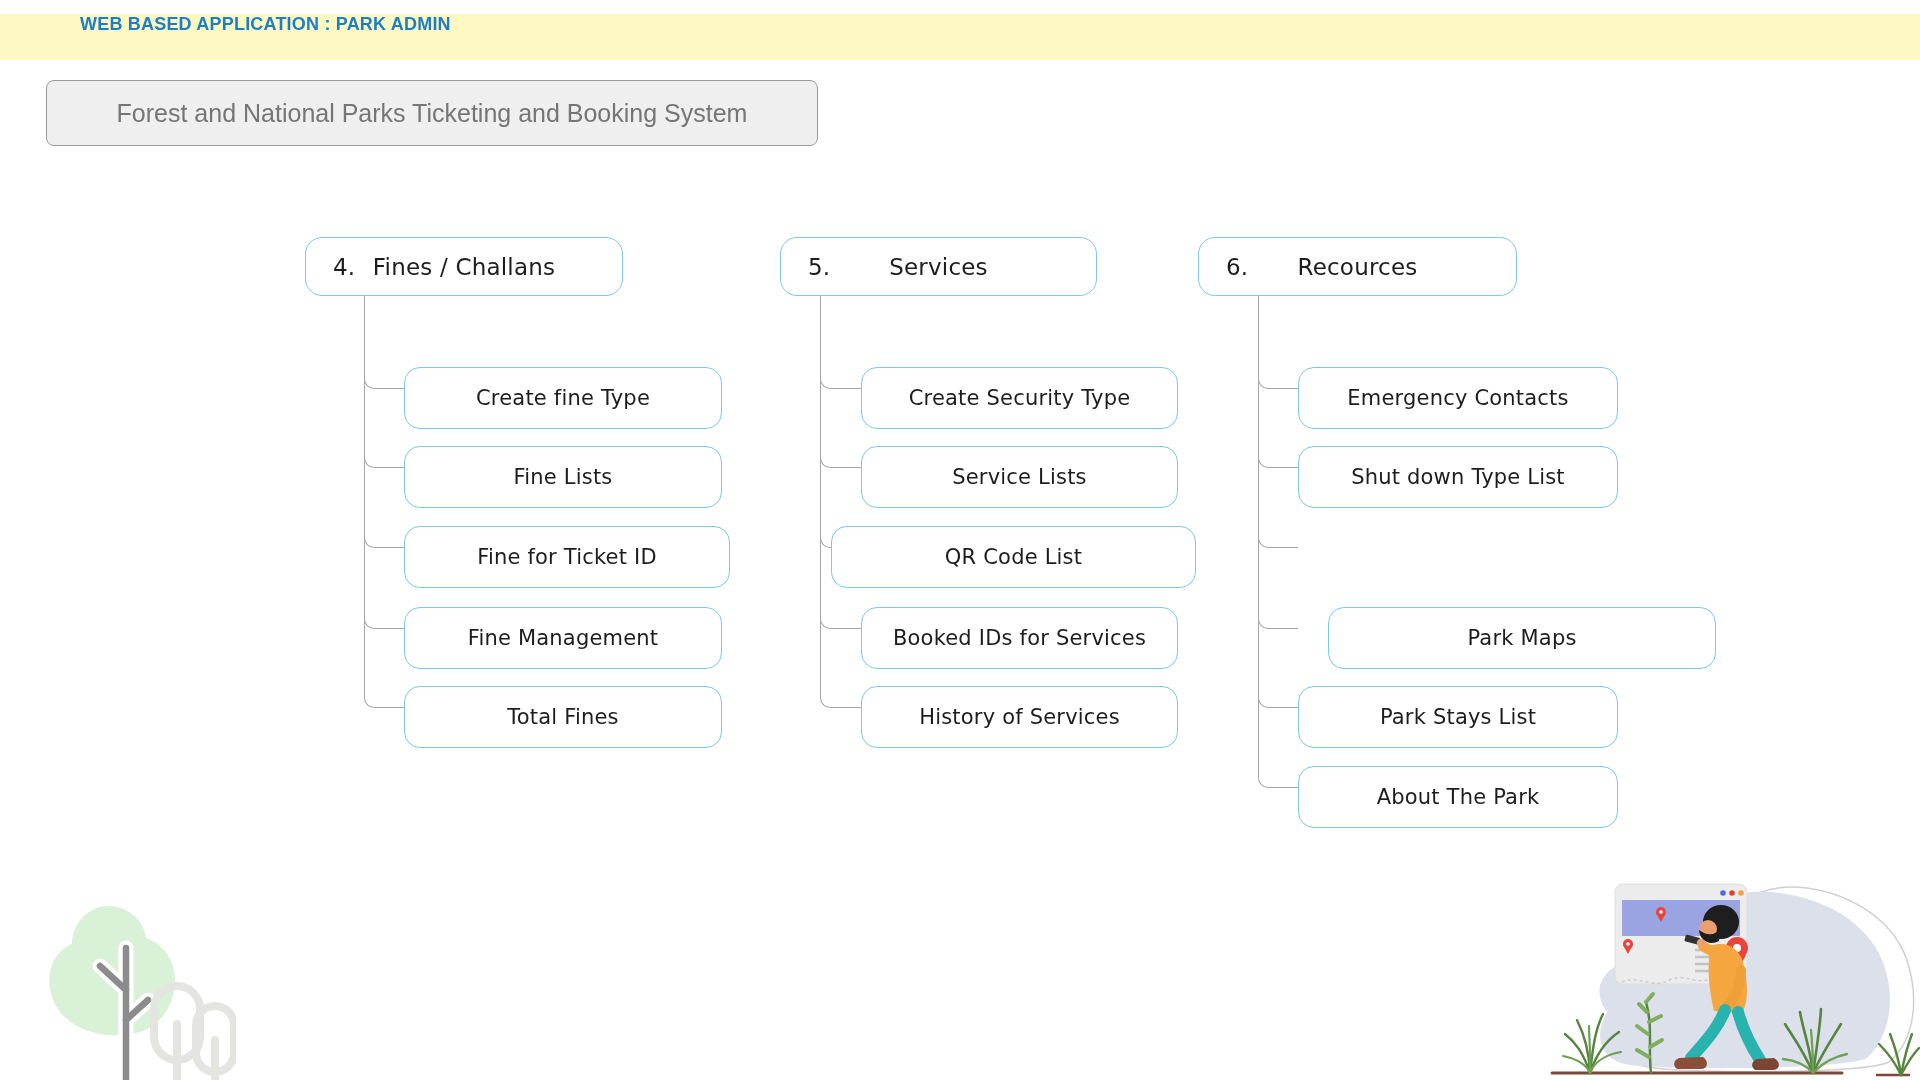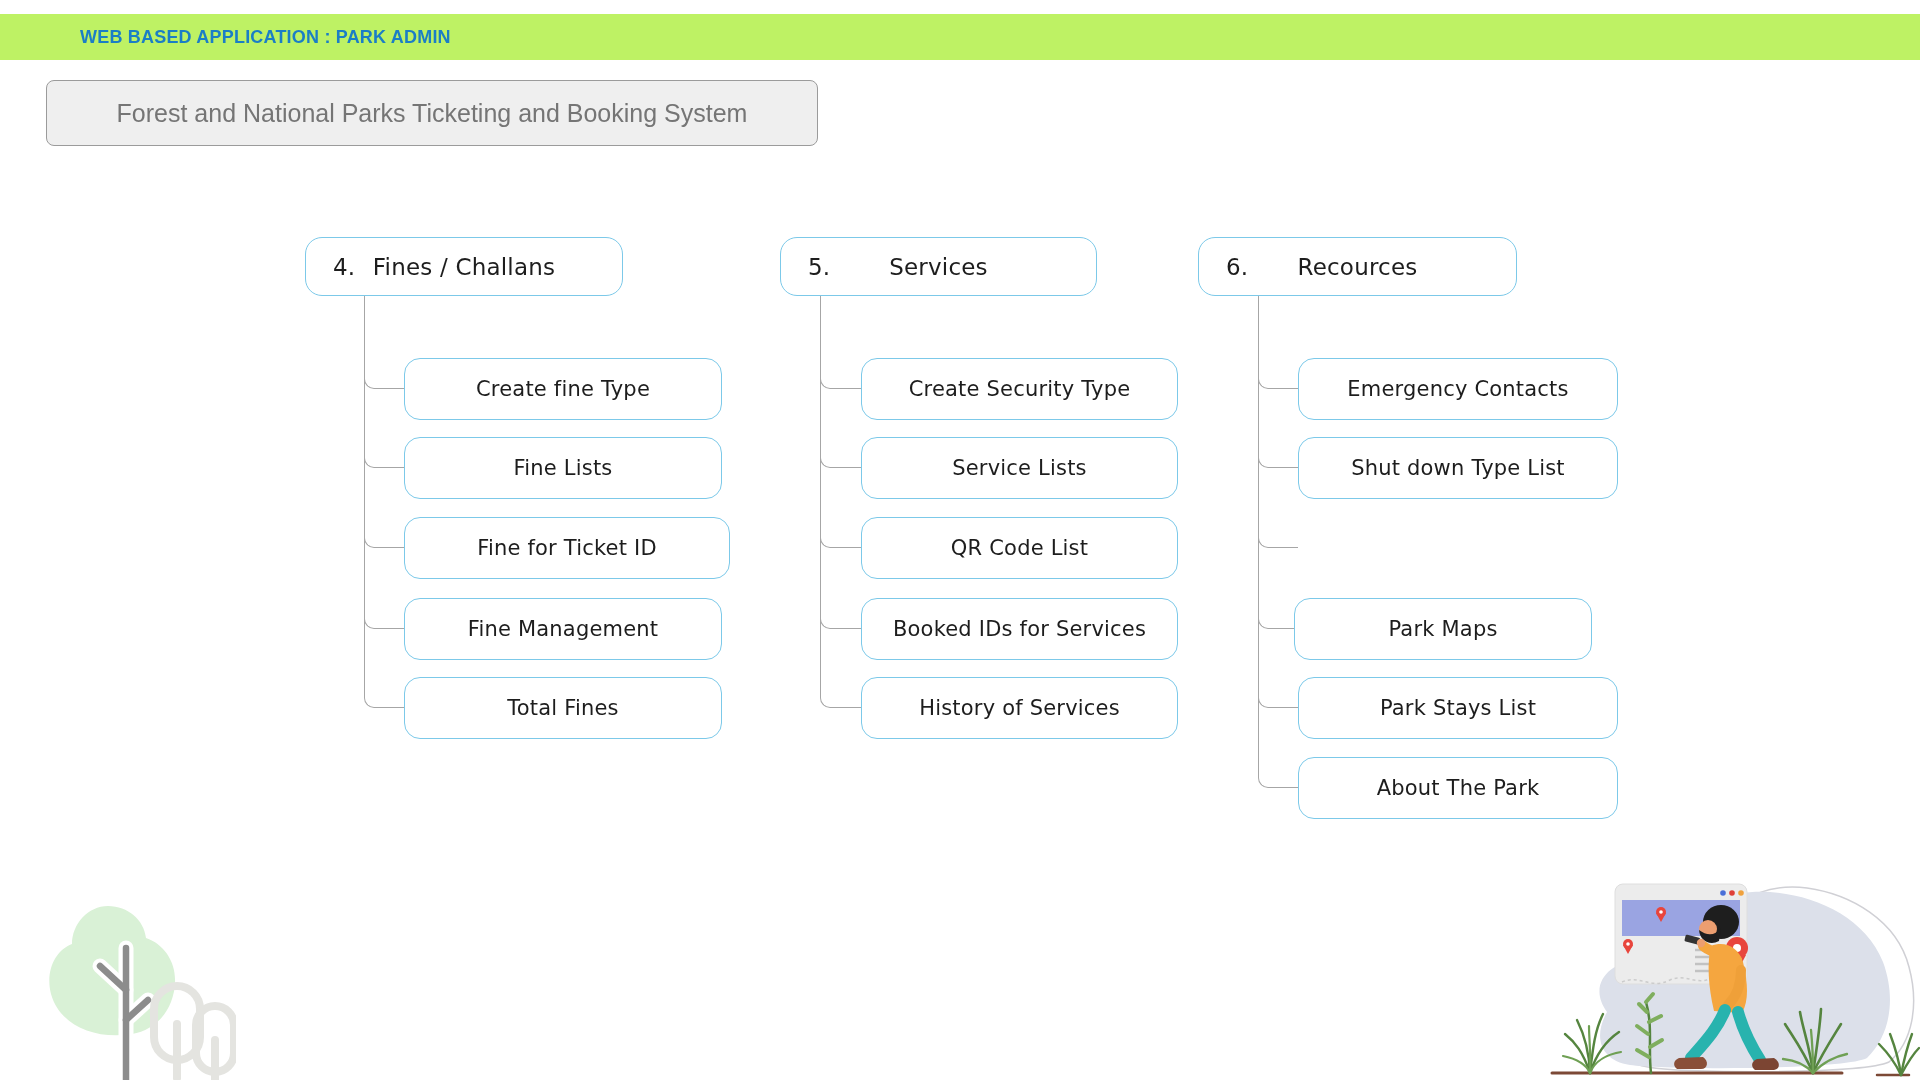--- a/index.html
+++ b/index.html
@@ -5,21 +5,21 @@
   html,body{margin:0;padding:0;}
   body{
     width:1920px;height:1080px;background:#ffffff;overflow:hidden;position:relative;
     font-family:"Liberation Sans",sans-serif;
   }
   .page{position:absolute;inset:0;}
 
   
   .topbar{
     position:absolute;left:0;top:14px;width:1920px;height:46px;
-    background:#bef264;display:flex;align-items:center;
+    background:#fef9c3;display:flex;
   }
   .topbar .bar-label{
     margin-left:80px;color:#1b7ec6;font-size:18px;font-weight:700;letter-spacing:.2px;
   }
 
   
   .titlebox{
     position:absolute;left:46px;top:80px;width:772px;height:66px;box-sizing:border-box;
     background:#efefef;border:1.6px solid #9b9b9b;border-radius:8px;
     display:flex;align-items:center;justify-content:center;
@@ -28,21 +28,21 @@
 
   
   .node{
     position:absolute;background:#ffffff;border:1.6px solid #7cc9e9;box-sizing:border-box;
     display:flex;align-items:center;justify-content:center;
     color:#1d1d1d;font-family:"DejaVu Sans","Liberation Sans",sans-serif;letter-spacing:.2px;
     white-space:nowrap;
   }
   .parent{border-radius:17px;height:59px;font-size:23px;}
   .parent .num{position:absolute;left:27px;}
-  .child{border-radius:16px;height:62px;font-size:21px;}
+  .child{border-radius:16px;height:62px;font-size:21px;margin-top:9px;}
 
   
   .trunk{position:absolute;width:0;border-left:1.6px solid #a6a6a6;}
   .elbow{
     position:absolute;height:18px;box-sizing:border-box;
     border-left:1.6px solid #a6a6a6;border-bottom:1.6px solid #a6a6a6;
     border-bottom-left-radius:10px;
   }
 
   .illustration{position:absolute;}
@@ -97,21 +97,21 @@
   <div class="elbow" style="left:820px;top:530px;width:41px"></div>
   <div class="elbow" style="left:820px;top:611px;width:41px"></div>
   <div class="elbow" style="left:820px;top:690px;width:41px"></div>
 
   <div class="node child" style="left:861px;top:358px;width:317px">
     <span>Create Security Type</span>
   </div>
   <div class="node child" style="left:861px;top:437px;width:317px">
     <span>Service Lists</span>
   </div>
-  <div class="node child" style="left:861px;top:517px;width:317px">
+  <div class="node child" style="left:831px;top:517px;width:365px">
     <span>QR Code List</span>
   </div>
   <div class="node child" style="left:861px;top:677px;width:317px">
     <span>History of Services</span>
   </div>
   <div class="node child" style="left:861px;top:598px;width:317px">
     <span>Booked IDs for Services</span>
   </div>
 
   <div class="node parent" style="left:1198px;top:237px;width:319px">
@@ -125,21 +125,21 @@
   <div class="elbow" style="left:1258px;top:611px;width:40px"></div>
   <div class="elbow" style="left:1258px;top:690px;width:40px"></div>
   <div class="elbow" style="left:1258px;top:770px;width:40px"></div>
 
   <div class="node child" style="left:1298px;top:358px;width:320px">
     <span>Emergency Contacts</span>
   </div>
   <div class="node child" style="left:1298px;top:437px;width:320px">
     <span>Shut down Type List</span>
   </div>
-  <div class="node child" style="left:1294px;top:598px;width:298px">
+  <div class="node child" style="left:1328px;top:598px;width:388px">
     <span>Park Maps</span>
   </div>
   <div class="node child" style="left:1298px;top:677px;width:320px">
     <span>Park Stays List</span>
   </div>
   <div class="node child" style="left:1298px;top:757px;width:320px">
     <span>About The Park</span>
   </div>
 
   <svg class="illustration" style="left:36px;top:888px;width:200px;height:192px" viewBox="0 0 200 192">

